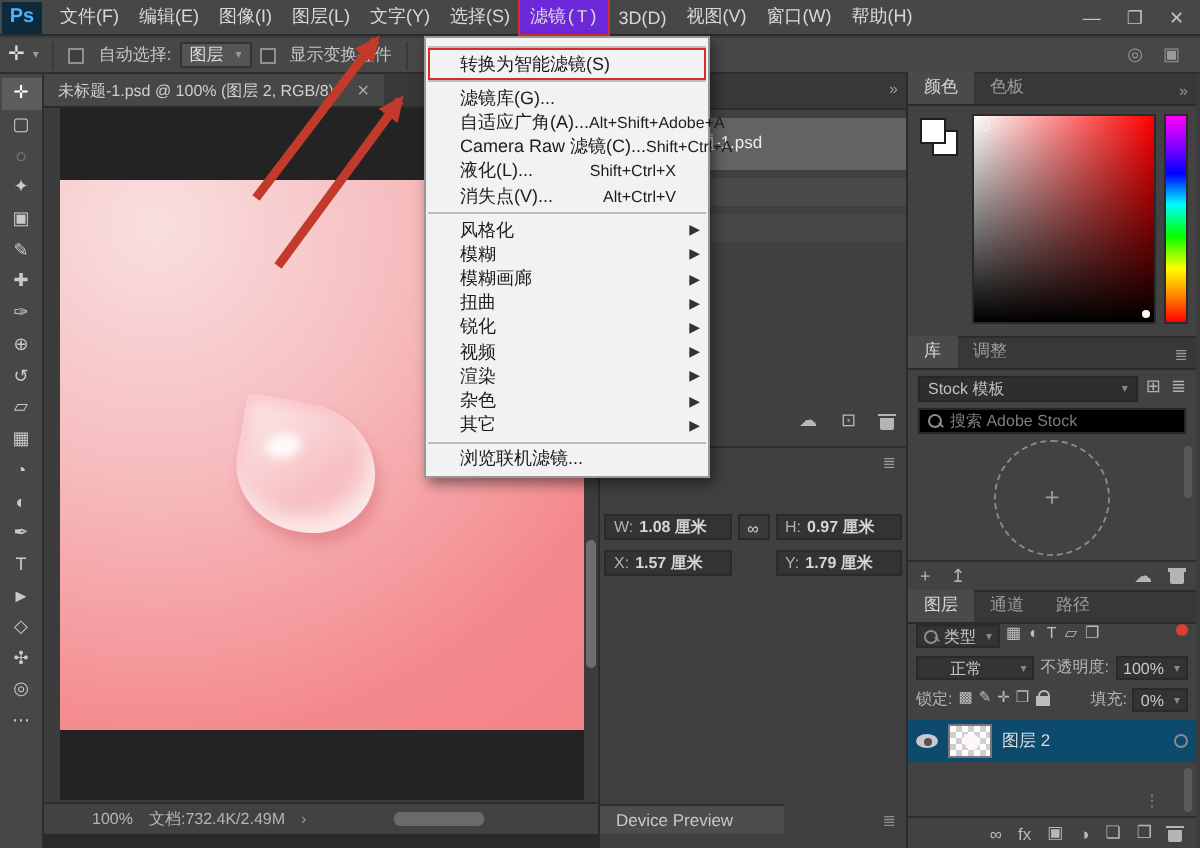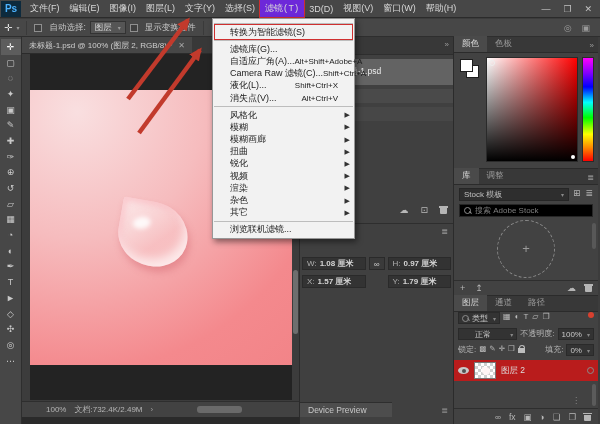--- a/index.html
+++ b/index.html
@@ -106,21 +106,21 @@
   .libscroll { position:absolute; right:2px; top:6px; width:4px; height:26px; background:#585858; border-radius:2px; }
   .libbottom { height:15px; border-top:1px solid #2e2e2e; display:flex; align-items:center; gap:10px; padding:0 6px; color:#b5b5b5; font-size:9px; }
   .libbottom .right { margin-left:auto; display:flex; gap:9px; align-items:center; }
   .pgroup3 { flex:1; display:flex; flex-direction:column; border-top:1px solid #2b2b2b; }
   .lrow { display:flex; align-items:flex-start; gap:3px; padding:0 4px; height:16px; font-size:8px; color:#b5b5b5; }
   .lfield { background:#333; border:1px solid #2a2a2a; height:12px; display:flex; align-items:center; gap:3px; padding:0 3px; color:#c8c8c8; }
   .lfield .caret { font-size:6px; color:#888; margin-left:2px; }
   .licons { display:flex; gap:4px; color:#bdbdbd; font-size:8px; align-items:center; }
   .reddot { width:6px; height:6px; border-radius:50%; background:#d8402f; margin-left:auto; }
   .lockicons { display:flex; gap:3px; color:#bdbdbd; font-size:7.5px; align-items:center; }
-  .layerrow { height:21px; background:#b91c1c; display:flex; align-items:center; gap:5px; padding:0 4px;justify-content:flex-end; }
+  .layerrow { height:21px; background:#0c4a6e; display:flex; align-items:center; gap:5px; padding:0 4px;justify-content:flex-end; }
   .eye { position:relative; width:11px; height:7px; border-radius:50%; background:#c9c9c9; flex:0 0 auto; }
   .eye::after { content:""; position:absolute; left:3.5px; top:1.5px; width:4px; height:4px; border-radius:50%; background:#525252; }
   .thumb { width:22px; height:17px; border:1px solid #777; background:#fff;
     background-image:linear-gradient(45deg,#cfcfcf 25%,transparent 25%,transparent 75%,#cfcfcf 75%), linear-gradient(45deg,#cfcfcf 25%,transparent 25%,transparent 75%,#cfcfcf 75%);
     background-size:6px 6px; background-position:0 0,3px 3px; position:relative; }
   .thumb::after { content:""; position:absolute; left:7px; top:4px; width:8px; height:8px; border-radius:10% 90% 80% 90%; background:rgba(255,245,246,.95); }
   .layername { color:#dedede; font-size:8.5px; }
   .layerrow .rcirc { margin-left:auto; width:7px; height:7px; border:1px solid #8b8b8b; border-radius:50%; }
   .layersempty { flex:1; position:relative; }
   .lscroll { position:absolute; right:2px; top:3px; width:4px; height:22px; background:#5b5b5b; border-radius:2px; }

